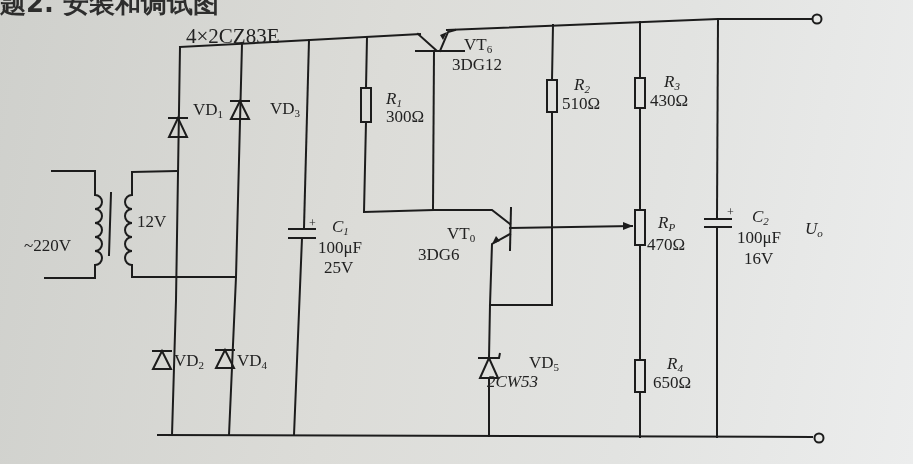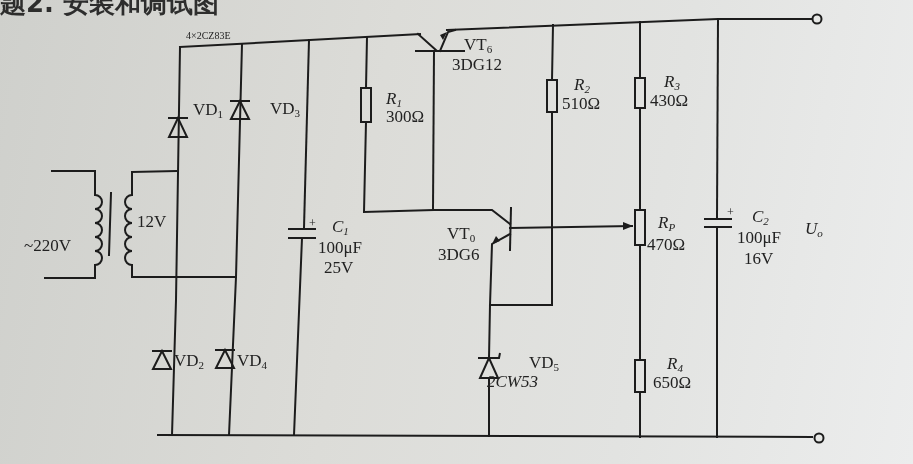--- a/index.html
+++ b/index.html
@@ -101,42 +101,42 @@
     <rect x="635" y="210" width="10" height="35" class="dfill"></rect>
     <rect x="635" y="360" width="10" height="32" class="dfill"></rect>
 
     <g>
       <path class="w" d="M718 19 L717 218"></path>
       <path class="wt" d="M704 219 L732 219 M704 227 L732 227"></path>
       <path class="w" d="M717 227 L717 437"></path>
     </g>
   </svg>
 
-  <div class="lbl" style="left:186px;top:27px;font-size:10px;">4×2CZ83E</div>
+  <div class="lbl" style="left:186px;top:27px;font-size:21px;">4×2CZ83E</div>
   <div class="lbl" style="left:24px;top:213px;margin-top:24px;">~220V</div>
   <div class="lbl" style="left:137px;top:213px;">12V</div>
 
   <div class="lbl" style="left:193px;top:101px;"><span>VD</span><sub>1</sub></div>
   <div class="lbl" style="left:258px;top:100px;margin-left:12px;"><span>VD</span><sub>3</sub></div>
   <div class="lbl" style="left:174px;top:352px;"><span>VD</span><sub>2</sub></div>
   <div class="lbl" style="left:237px;top:352px;"><span>VD</span><sub>4</sub></div>
 
   <div class="lbl" style="left:309px;top:214px;font-size:12px;">+</div>
   <div class="lbl it" style="left:332px;top:218px;"><span>C</span><sub>1</sub></div>
   <div class="lbl" style="left:318px;top:239px;">100μF</div>
   <div class="lbl" style="left:324px;top:259px;font-family:Liberation Serif, serif;">25V</div>
 
   <div class="lbl it" style="left:386px;top:90px;"><span>R</span><sub>1</sub></div>
   <div class="lbl" style="left:374px;top:108px;margin-left:12px;">300Ω</div>
 
   <div class="lbl" style="left:464px;top:36px;"><span>VT</span><sub>6</sub></div>
   <div class="lbl" style="left:452px;top:56px;">3DG12</div>
 
   <div class="lbl" style="left:447px;top:225px;"><span>VT</span><sub>0</sub></div>
-  <div class="lbl" style="left:438px;top:246px;text-align:center;">3DG6</div>
+  <div class="lbl" style="left:418px;top:246px;text-align:center;">3DG6</div>
 
   <div class="lbl it" style="left:574px;top:76px;"><span>R</span><sub>2</sub></div>
   <div class="lbl" style="left:562px;top:95px;">510Ω</div>
 
   <div class="lbl it" style="left:664px;top:73px;"><span>R</span><sub>3</sub></div>
   <div class="lbl" style="left:650px;top:92px;text-align:right;">430Ω</div>
 
   <div class="lbl it" style="left:658px;top:214px;"><span>R</span><sub>P</sub></div>
   <div class="lbl" style="left:647px;top:236px;">470Ω</div>
 

